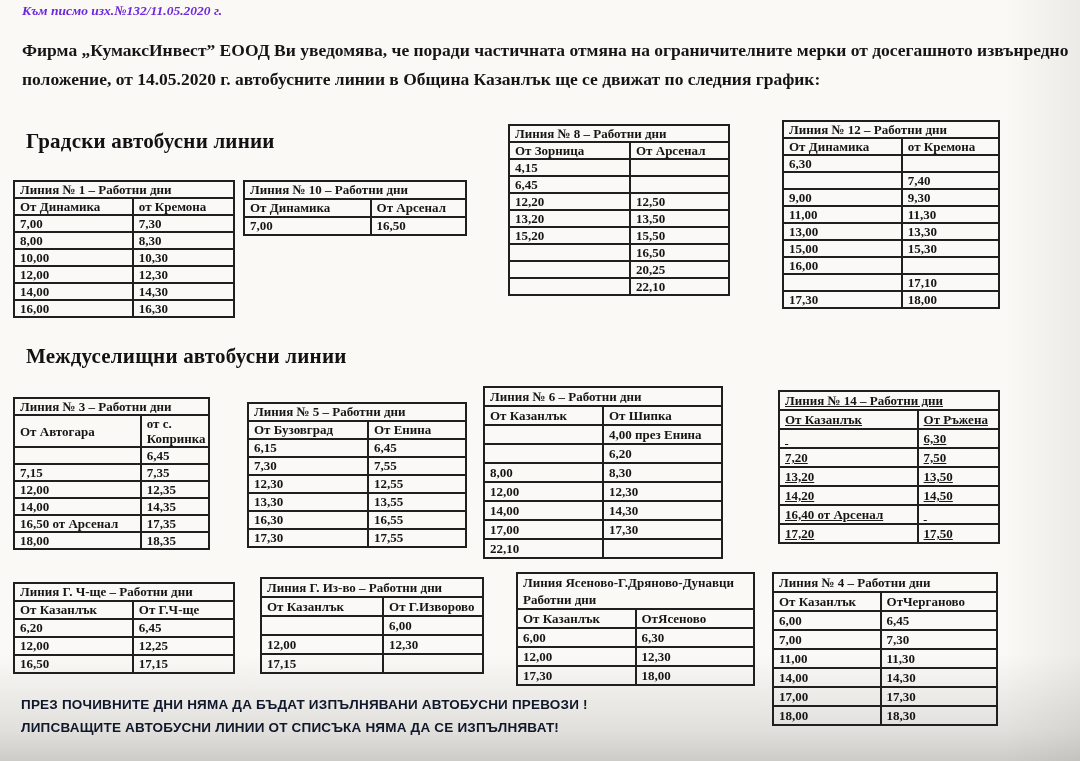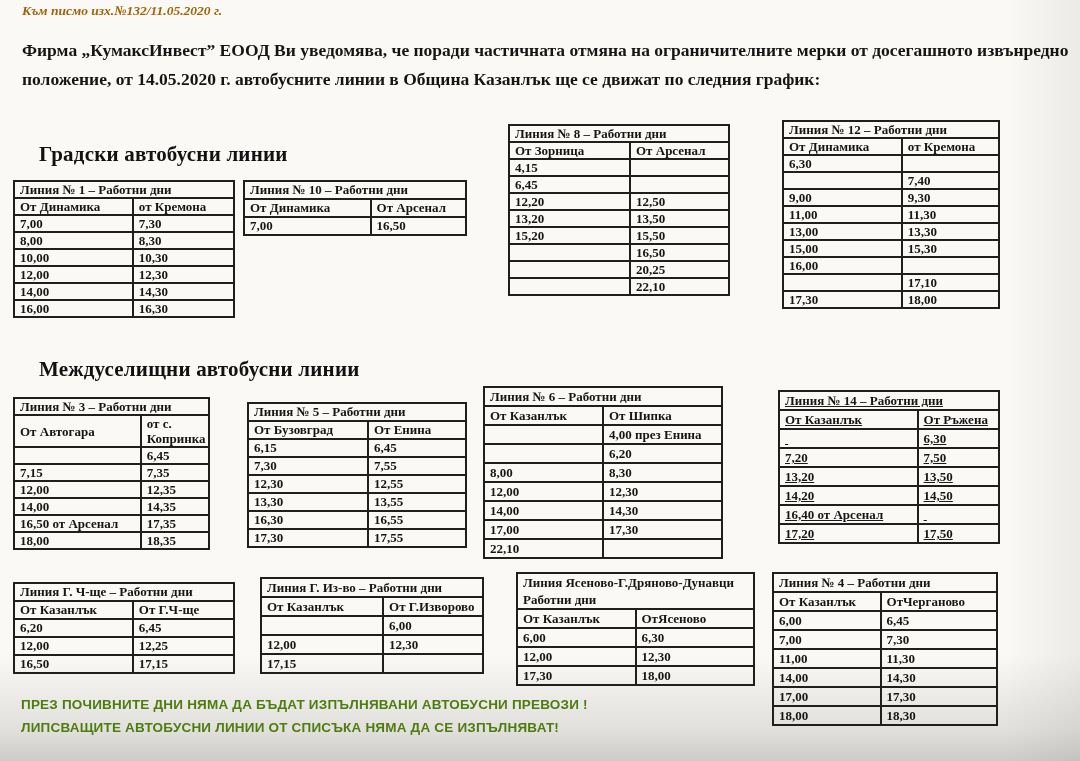--- a/index.html
+++ b/index.html
@@ -7,28 +7,28 @@
     width:1080px;height:761px;position:relative;overflow:hidden;
     font-family:"Liberation Serif",serif;color:#1b1b1b;
     background:
       linear-gradient(to bottom, rgba(110,108,102,0) 86%, rgba(110,108,102,0.18) 96%, rgba(110,108,102,0.32) 100%),
       linear-gradient(to right, rgba(110,108,102,0) 93%, rgba(110,108,102,0.10) 100%),
       #faf9f6;
   }
   .page{position:absolute;inset:0;}
   .ref-note{
     position:absolute;left:22px;top:3px;
-    font:700 italic 13.5px "Liberation Serif",serif;color:#a16207;
+    font:700 italic 13.5px "Liberation Serif",serif;color:#6d28d9;
   }
   .intro{
     position:absolute;left:22px;top:36px;width:1048px;
     font:700 17.5px "Liberation Serif",serif;line-height:29px;color:#151515;
   }
   .sec{
-    position:absolute;margin:16px;
+    position:absolute;margin:3px;
     font:700 21px "Liberation Serif",serif;color:#121212;letter-spacing:.2px;
   }
   .sec-city{left:23px;top:126px;}
   .sec-inter{left:23px;top:341px;}
 
   .tbl{position:absolute;}
   .tbl table{
     border-collapse:collapse;width:100%;table-layout:fixed;
     font:700 13px "Liberation Serif",serif;color:#161616;
   }
@@ -52,21 +52,21 @@
   #tgiz{left:260px;top:577px;width:224px;}
   #tyas{left:516px;top:572px;width:239px;}
   #t4  {left:772px;top:572px;width:226px;}
 
   #t5 td,#tgch td{height:16px;line-height:16px;margin-top:8px;}
   #t6 td,#t14 td,#tgiz td,#tyas td,#t4 td{height:17px;line-height:17px;}
   #t10 td,#t11 td{height:16px;line-height:16px;}
 
   .footer{
     position:absolute;font:700 13.5px "Liberation Sans",sans-serif;
-    color:#4d7c0f;letter-spacing:.2px;
+    color:#0f172a;letter-spacing:.2px;
   }
   .f1{left:21px;top:697px;}
   .f2{left:21px;top:720px;}
 </style>
 </head>
 <body>
 
 <div class="page">
 
   <div class="ref-note">Към писмо изх.№132/11.05.2020 г.</div>

